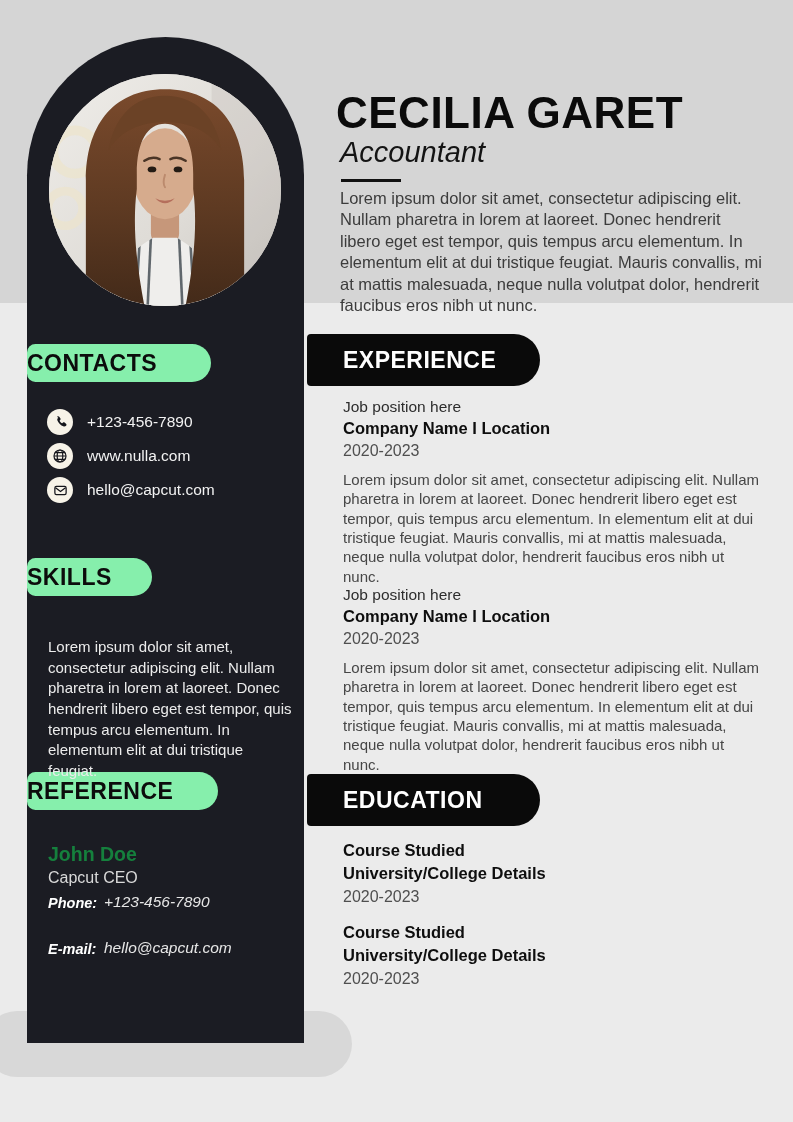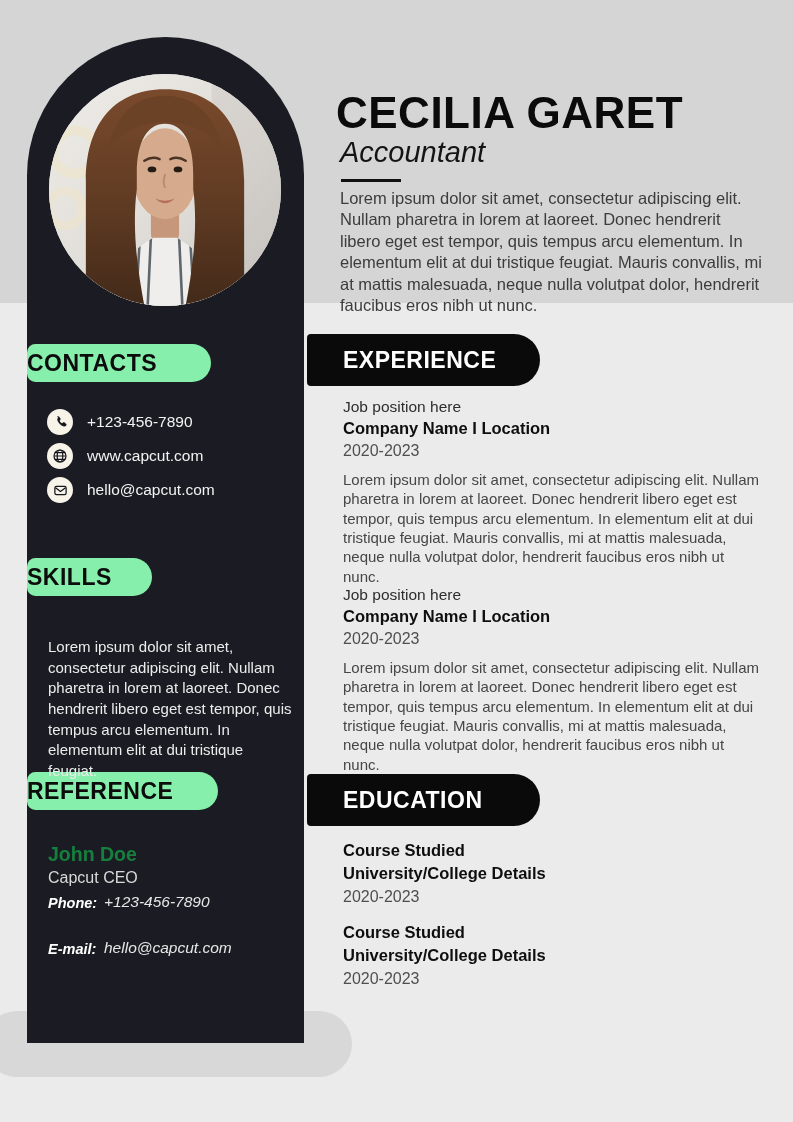--- a/index.html
+++ b/index.html
@@ -148,21 +148,21 @@
       <span class="contact-text">+123-456-7890</span>
     </div>
     <div class="contact-row">
       <span class="icon-circle">
         <svg width="16" height="16" viewBox="0 0 24 24" fill="none" stroke="#14151b" stroke-width="1.8">
             <circle cx="12" cy="12" r="9"></circle>
             <ellipse cx="12" cy="12" rx="4.2" ry="9"></ellipse>
             <path d="M3 12h18M4.3 7h15.4M4.3 17h15.4"></path>
           </svg>
       </span>
-      <span class="contact-text">www.capcut.com</span>
+      <span class="contact-text">www.nulla.com</span>
     </div>
     <div class="contact-row">
       <span class="icon-circle">
         <svg width="15" height="15" viewBox="0 0 24 24" fill="none" stroke="#14151b" stroke-width="2">
             <rect x="3" y="5.5" width="18" height="13" rx="2.5"></rect>
             <path d="M4 7.5l8 6 8-6"></path>
           </svg>
       </span>
       <span class="contact-text">hello@capcut.com</span>
     </div>

